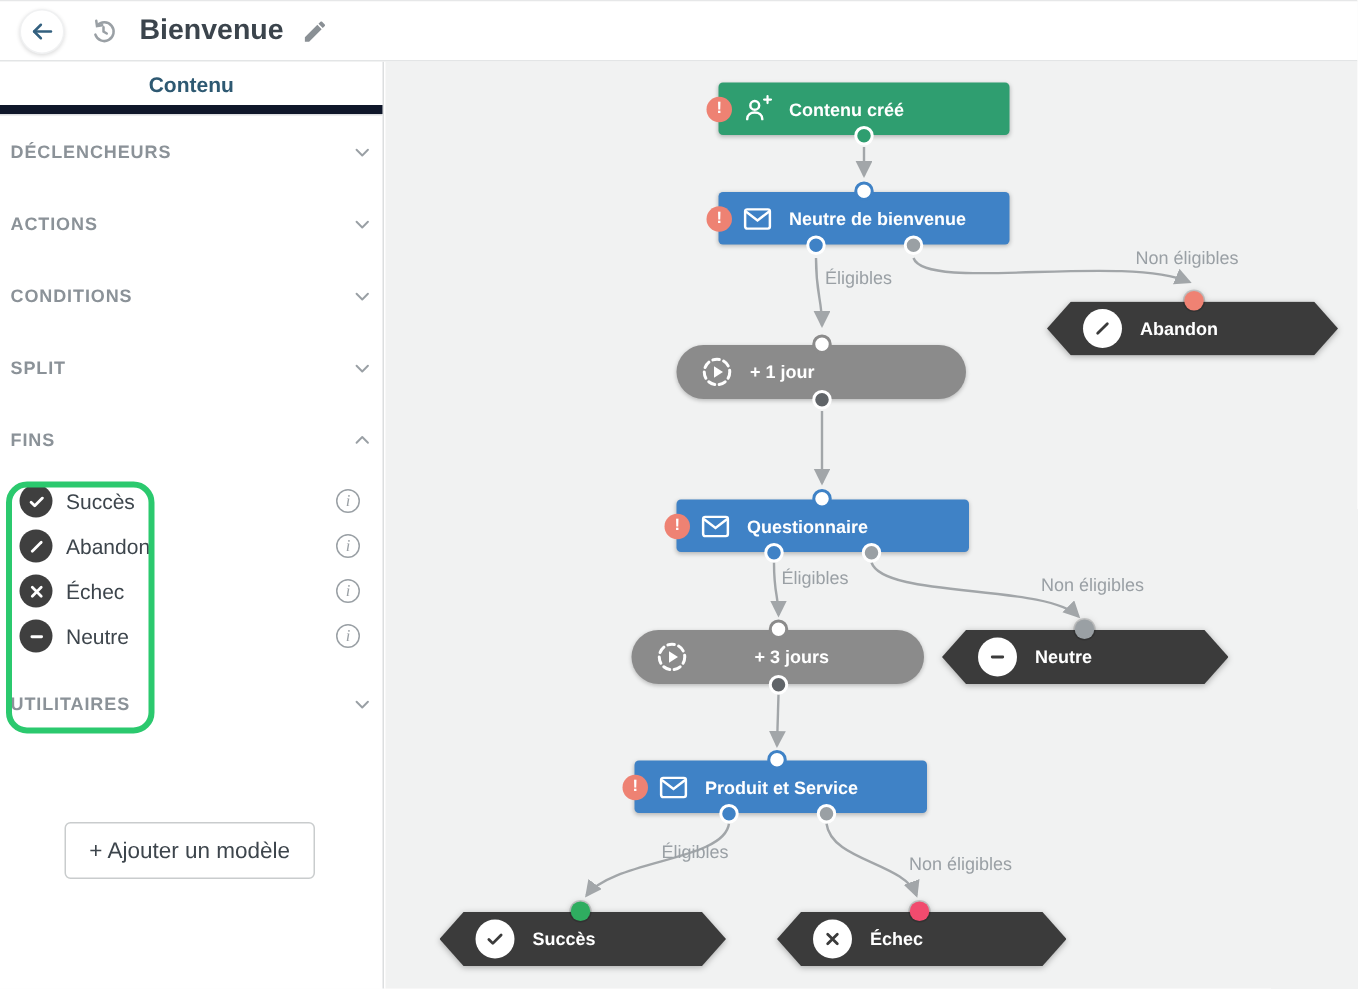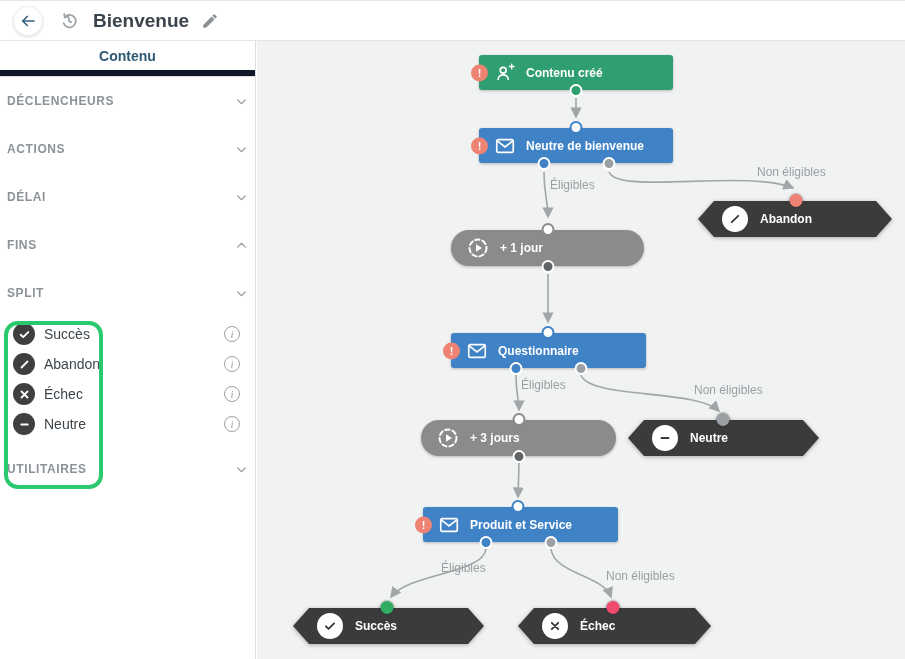--- a/index.html
+++ b/index.html
@@ -103,41 +103,41 @@
     </div>
     <div class="side-row">
       <span class="side-label">ACTIONS</span>
       <span class="chev">
           <svg width="13" height="13" viewBox="0 0 24 24" fill="none" stroke="#9aa0a5" stroke-width="2.4" stroke-linecap="round" stroke-linejoin="round">
             <polyline points="5,9 12,16 19,9"></polyline>
           </svg>
         </span>
     </div>
     <div class="side-row">
-      <span class="side-label">DÉLAI</span>
-      <span class="chev">
-          <svg width="13" height="13" viewBox="0 0 24 24" fill="none" stroke="#9aa0a5" stroke-width="2.4" stroke-linecap="round" stroke-linejoin="round">
-            <polyline points="5,9 12,16 19,9"></polyline>
-          </svg>
-        </span>
-    </div>
+      <span class="side-label">CONDITIONS</span>
+      <span class="chev">
+          <svg width="13" height="13" viewBox="0 0 24 24" fill="none" stroke="#9aa0a5" stroke-width="2.4" stroke-linecap="round" stroke-linejoin="round">
+            <polyline points="5,9 12,16 19,9"></polyline>
+          </svg>
+        </span>
+    </div>
+    <div class="side-row">
+      <span class="side-label">SPLIT</span>
+      <span class="chev">
+          <svg width="13" height="13" viewBox="0 0 24 24" fill="none" stroke="#9aa0a5" stroke-width="2.4" stroke-linecap="round" stroke-linejoin="round">
+            <polyline points="5,9 12,16 19,9"></polyline>
+          </svg>
+        </span>
+    </div>
+
     <div class="side-row">
       <span class="side-label">FINS</span>
       <span class="chev">
           <svg width="13" height="13" viewBox="0 0 24 24" fill="none" stroke="#9aa0a5" stroke-width="2.4" stroke-linecap="round" stroke-linejoin="round">
             <polyline points="5,15 12,8 19,15"></polyline>
-          </svg>
-        </span>
-    </div>
-
-    <div class="side-row">
-      <span class="side-label">SPLIT</span>
-      <span class="chev">
-          <svg width="13" height="13" viewBox="0 0 24 24" fill="none" stroke="#9aa0a5" stroke-width="2.4" stroke-linecap="round" stroke-linejoin="round">
-            <polyline points="5,9 12,16 19,9"></polyline>
           </svg>
         </span>
     </div>
 
     <div style="padding:2px 0 6px 0;">
       <div class="fins-item">
         <span class="fins-ico">
             <svg width="13" height="13" viewBox="0 0 24 24" fill="none" stroke="#fff" stroke-width="3.4" stroke-linecap="round" stroke-linejoin="round">
               <path d="M5 12.5l4.5 4.5L19 7.5"></path>
             </svg>
@@ -184,20 +184,21 @@
 
     <div class="side-row">
       <span class="side-label">UTILITAIRES</span>
       <span class="chev">
           <svg width="13" height="13" viewBox="0 0 24 24" fill="none" stroke="#9aa0a5" stroke-width="2.4" stroke-linecap="round" stroke-linejoin="round">
             <polyline points="5,9 12,16 19,9"></polyline>
           </svg>
         </span>
     </div>
 
+    <button class="add-model">+ Ajouter un modèle</button>
 
     <div class="green-box"></div>
   </div>
 
   <div class="canvas">
 
     <svg class="edges">
       <defs>
         <marker id="arr" markerWidth="8" markerHeight="8" refX="6" refY="3.5" orient="auto">
           <path d="M0,0 L7,3.5 L0,7 z" fill="#a2a6a9"></path>
@@ -281,21 +282,21 @@
             <rect x="3" y="5" width="18" height="14" rx="1.5"></rect>
             <path d="M3.5 6.5L12 13l8.5-6.5"></path>
           </svg>
         </span>
       <span>Questionnaire</span>
       <span class="port top p-white-blue" style="left:97px;"></span>
       <span class="port bot p-blue ring-white" style="left:65px;"></span>
       <span class="port bot p-gray ring-white" style="left:130px;"></span>
     </div>
 
-    <div class="node pill" style="left:164px; top:379px; width:195px;">
+    <div class="node pill" style="left:164px; top:379px; width:195px;gap:33px;">
       <span class="nico">
           <svg width="24" height="24" viewBox="0 0 24 24" fill="none">
             <circle cx="12" cy="12" r="8.5" stroke="#fff" stroke-width="2" stroke-dasharray="4.4 3" stroke-linecap="round"></circle>
             <polygon points="10,8.2 16,12 10,15.8" fill="#fff"></polygon>
           </svg>
         </span>
       <span>+ 3 jours</span>
       <span class="port top p-white-gray" style="left:98px;"></span>
       <span class="port bot p-darkgray ring-white" style="left:98px;"></span>
     </div>

